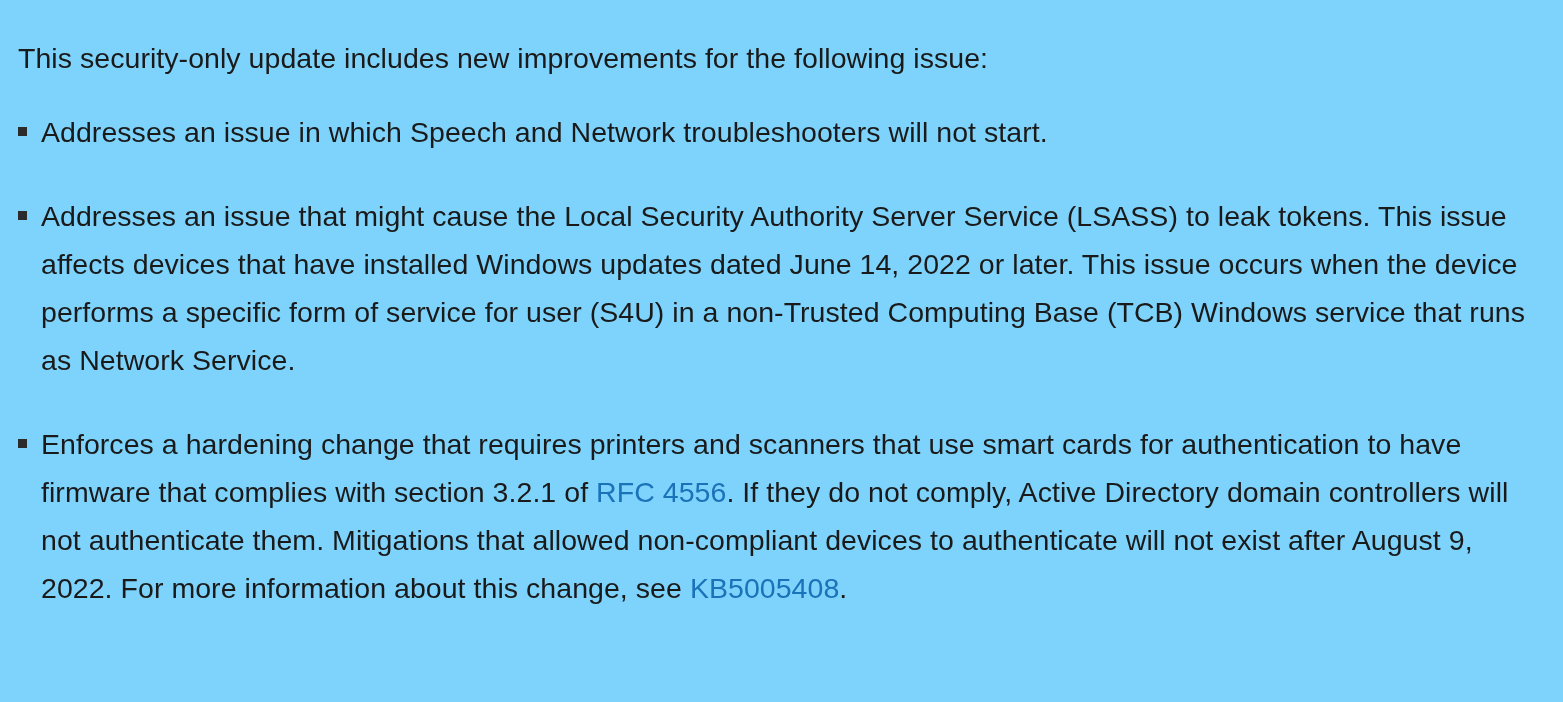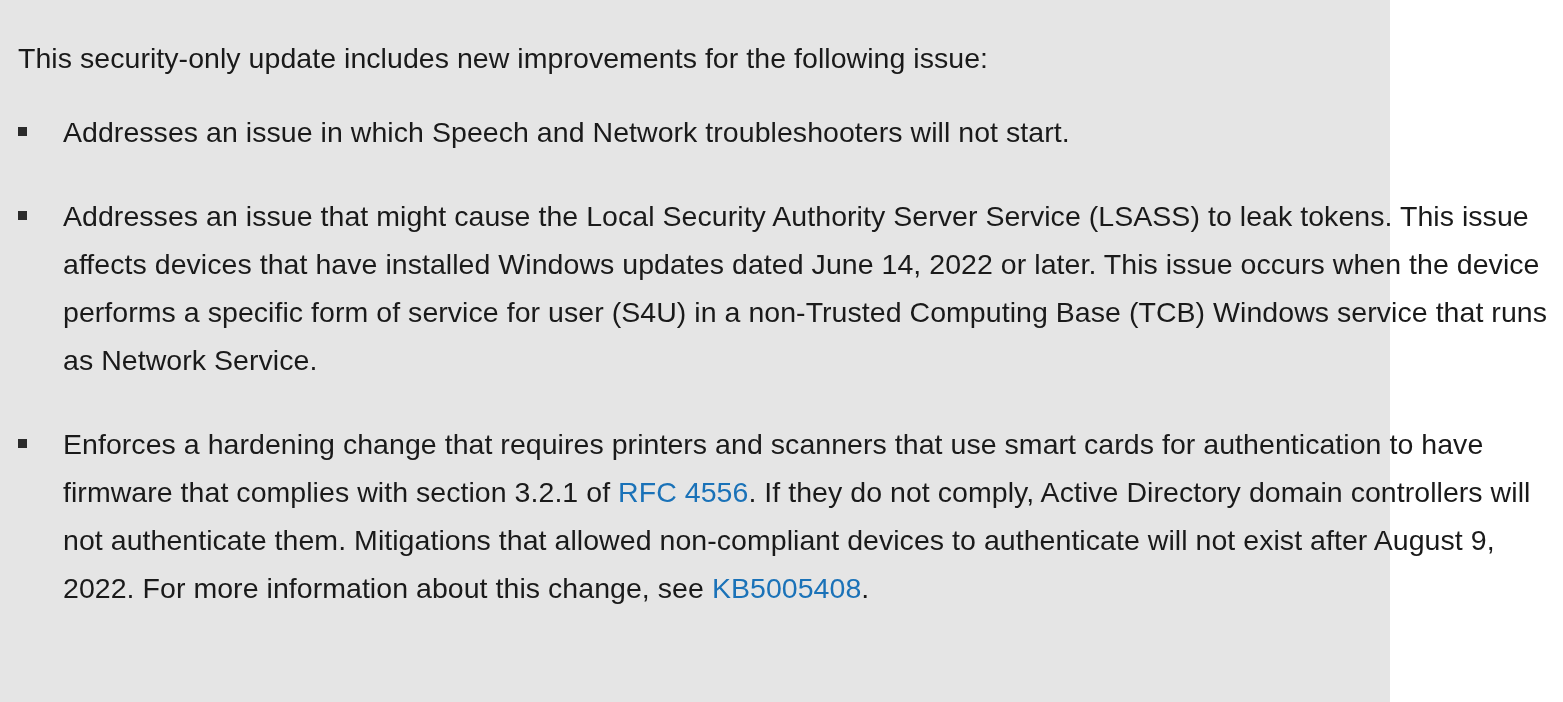--- a/index.html
+++ b/index.html
@@ -10,23 +10,23 @@
   body {
     width: 1563px;
     height: 702px;
     overflow: hidden;
     font-family: "Liberation Sans", sans-serif;
     color: #1a1a1a;
     -webkit-font-smoothing: antialiased;
   }
   .page {
     position: relative;
-    width: 1390px;
+    width: 1563px;
     height: 702px;
-    background: #e5e5e5;
+    background: #7dd3fc;
     box-sizing: border-box;
     padding: 0;
   }
   .intro {
     position: absolute;
     left: 18px;
     top: 9px;
     width: 1510px;
     font-size: 28.5px;
     line-height: 40px;
@@ -38,21 +38,21 @@
     left: 0;
     top: 108px;
     width: 1563px;
     list-style: none;
     margin: 0;
     padding: 0;
   }
   .bullet-item {
     position: relative;
     margin: 0 0 36px 0;
-    padding-left: 63px;
+    padding-left: 41px;
     font-size: 28.5px;
     line-height: 48px;
     color: #1a1a1a;
     letter-spacing: 0.05px;
   }
   .bullet-item:last-child {
     margin-bottom: 12px;
   }
   .bullet-marker {
     position: absolute;

